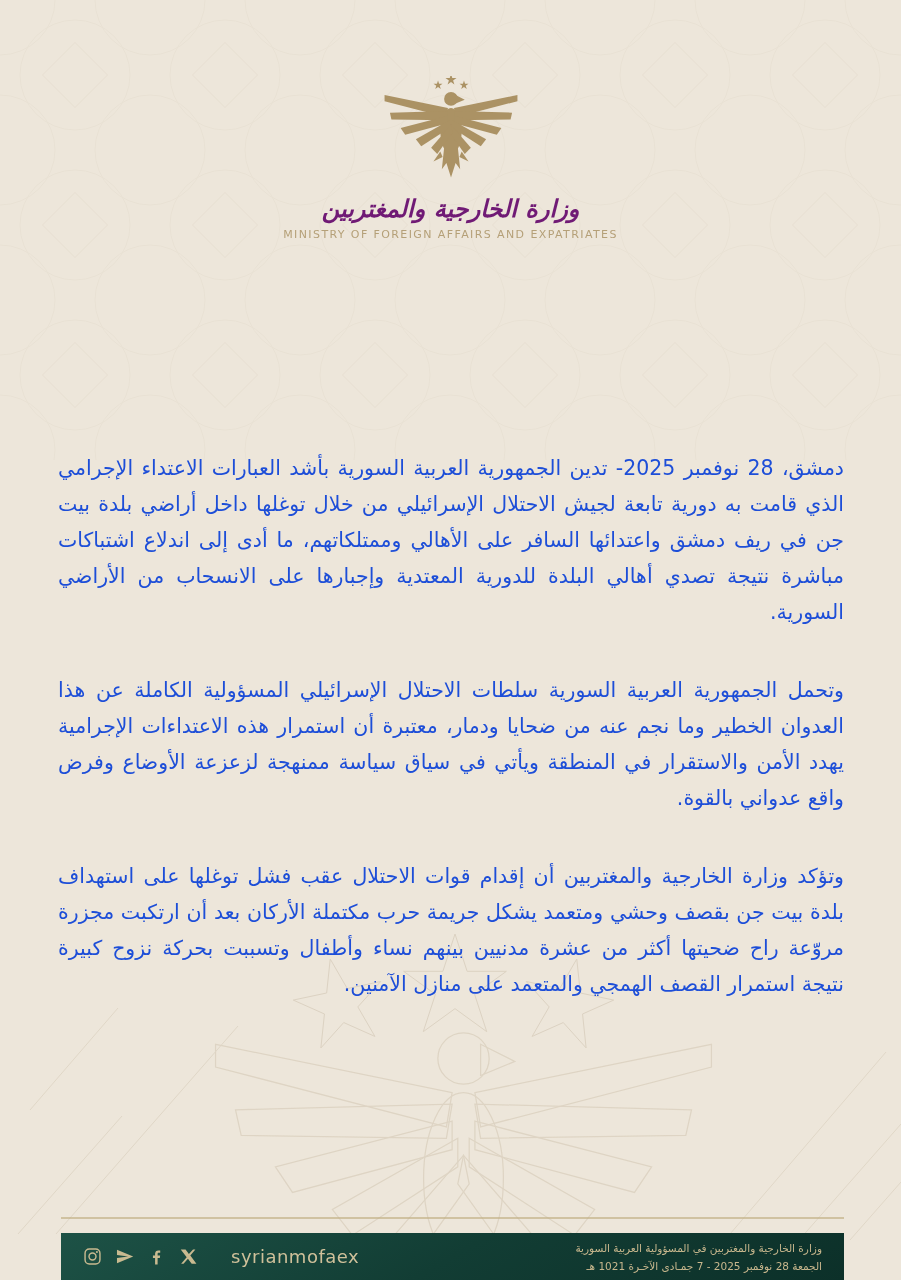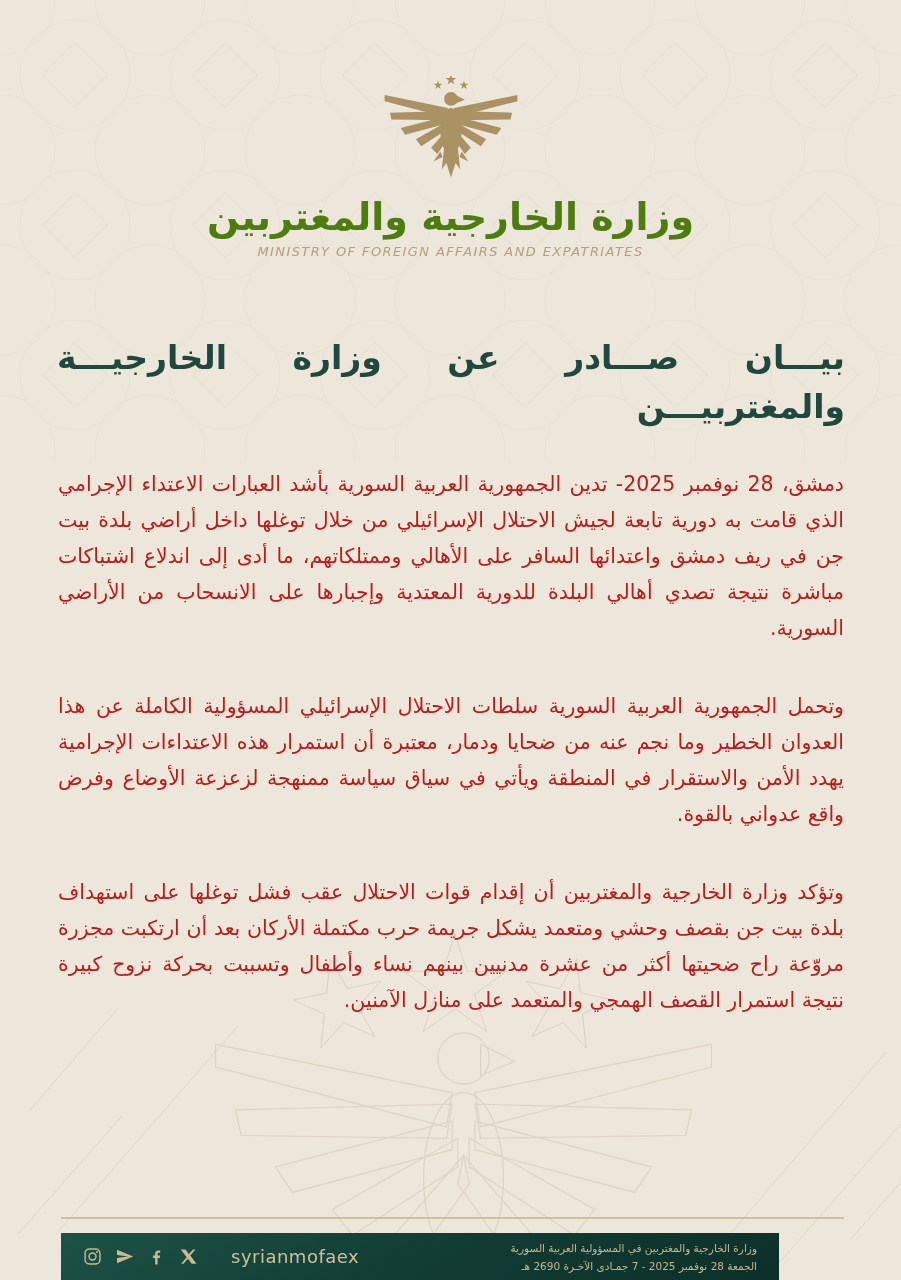--- a/index.html
+++ b/index.html
@@ -16,59 +16,59 @@
   .wm{position:absolute;inset:0;z-index:0;pointer-events:none;}
   
   .emblem{
     position:absolute;top:76px;left:0;right:0;z-index:1;
     display:flex;flex-direction:column;align-items:center;
   }
   .emblem .eagle{width:168px;height:auto;}
   .calligraphy{
     margin-top:4px;
     direction:rtl;
-    font-size:38px;font-weight:bold;
-    color:#4d7c0f;
+    font-size:24px;font-weight:bold;
+    color:#701a75;
     letter-spacing:-1px;
+    font-style:italic;
   }
   .caption-en{
     margin-top:5px;
-    font-size:13px;letter-spacing:1.4px;
+    font-size:11px;letter-spacing:1.4px;
     color:#B5A078;
-    font-style:italic;
   }
   
   .headline{
     position:absolute;top:333px;left:57px;right:56px;z-index:1;
     direction:rtl;
     color:#21483D;
     font-weight:bold;
     font-size:33px;line-height:49px;
   }
   .headline .hline{
     text-align:justify;
     text-align-last:justify;
     white-space:normal;
   }
   
   .body-text{
-    position:absolute;top:466px;left:58px;right:57px;z-index:1;
+    position:absolute;top:450px;left:58px;right:57px;z-index:1;
     direction:rtl;
-    color:#b91c1c;
+    color:#1d4ed8;
     font-size:20.5px;line-height:36px;
     text-align:justify;
   }
   .body-text p{margin:0 0 42px 0;}
   
   .footer-line{
     position:absolute;left:61px;width:783px;top:1217px;height:2px;
     background:#C3B289;opacity:.7;z-index:2;
   }
   .footer-bar{
-    position:absolute;left:61px;width:718px;top:1233px;height:47px;
+    position:absolute;left:61px;width:783px;top:1233px;height:47px;
     background:linear-gradient(150deg,#1D5246 0%,#123D34 50%,#0C3029 100%);
     z-index:2;
     display:flex;align-items:center;justify-content:space-between;
     padding:0 22px;box-sizing:border-box;
   }
   .socials{display:flex;align-items:center;gap:13px;}
   .icon svg{width:19px;height:19px;}
   .handle{
     margin-left:20px;
     font-size:18px;letter-spacing:.5px;
@@ -149,21 +149,20 @@
         <use href="#ustar" transform="translate(110,5) scale(7.6)"></use>
         <use href="#ustar" transform="translate(127,12) scale(6.2)"></use>
       </g>
       <use href="#eagleG" fill="#AB9264"></use>
     </svg>
     <div class="calligraphy">وزارة الخارجية والمغتربين</div>
     <div class="caption-en">MINISTRY OF FOREIGN AFFAIRS AND EXPATRIATES</div>
   </div>
 
   <div class="headline">
-    <div class="hline">بيـــان صـــادر عن وزارة الخارجيـــة والمغتربيـــن</div>
   </div>
 
   <div class="body-text">
     <p>دمشق، 28 نوفمبر 2025- تدين الجمهورية العربية السورية بأشد العبارات الاعتداء الإجرامي الذي قامت به دورية تابعة لجيش الاحتلال الإسرائيلي من خلال توغلها داخل أراضي بلدة بيت جن في ريف دمشق واعتدائها السافر على الأهالي وممتلكاتهم، ما أدى إلى اندلاع اشتباكات مباشرة نتيجة تصدي أهالي البلدة للدورية المعتدية وإجبارها على الانسحاب من الأراضي السورية.</p>
     <p>وتحمل الجمهورية العربية السورية سلطات الاحتلال الإسرائيلي المسؤولية الكاملة عن هذا العدوان الخطير وما نجم عنه من ضحايا ودمار، معتبرة أن استمرار هذه الاعتداءات الإجرامية يهدد الأمن والاستقرار في المنطقة ويأتي في سياق سياسة ممنهجة لزعزعة الأوضاع وفرض واقع عدواني بالقوة.</p>
     <p>وتؤكد وزارة الخارجية والمغتربين أن إقدام قوات الاحتلال عقب فشل توغلها على استهداف بلدة بيت جن بقصف وحشي ومتعمد يشكل جريمة حرب مكتملة الأركان بعد أن ارتكبت مجزرة مروّعة راح ضحيتها أكثر من عشرة مدنيين بينهم نساء وأطفال وتسببت بحركة نزوح كبيرة نتيجة استمرار القصف الهمجي والمتعمد على منازل الآمنين.</p>
   </div>
 
   <div class="footer-line"></div>
   <div class="footer-bar">
@@ -187,17 +186,17 @@
       </span>
       <span class="icon">
         <svg viewBox="0 0 24 24" fill="#C9BA90">
           <path d="M17.7 3 h3 L14.3 10.6 22 21 h-6 l-4.7-6.3 L5.7 21 h-3 l7-8.1 L2.2 3 h6.1 l4.2 5.7 Z"></path>
         </svg>
       </span>
       <span class="handle">syrianmofaex</span>
     </div>
     <div class="footer-right">
       <div>وزارة الخارجية والمغتربين في المسؤولية العربية السورية</div>
-      <div>الجمعة 28 نوفمبر 2025 - 7 جمـادى الآخـرة 2690 هـ</div>
+      <div>الجمعة 28 نوفمبر 2025 - 7 جمـادى الآخـرة 1021 هـ</div>
     </div>
   </div>
 
 </div>
 
 </body></html>

